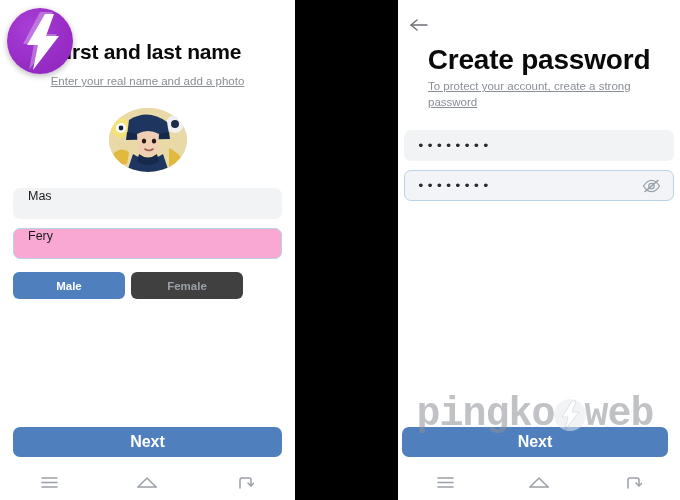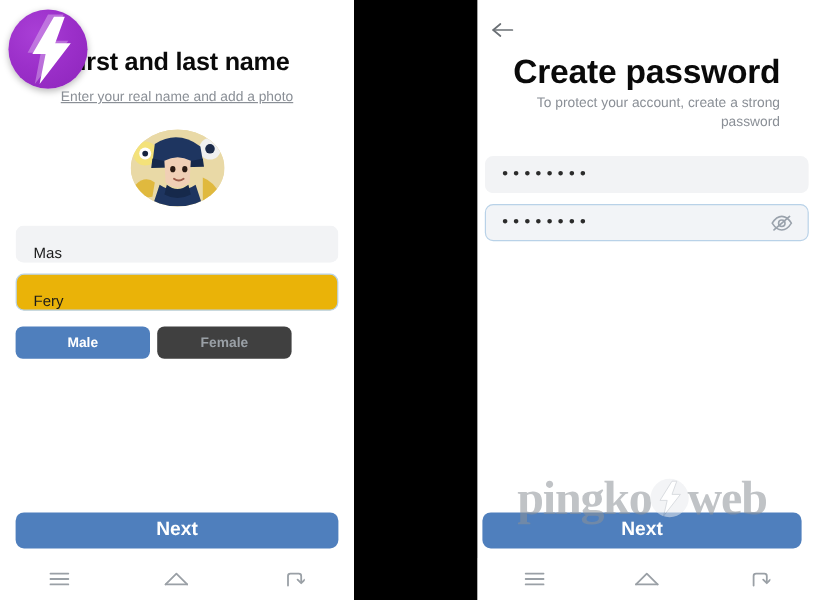--- a/index.html
+++ b/index.html
@@ -76,28 +76,28 @@
   }
   .avatar svg { display: block; }
 
   .field {
     position: absolute;
     left: 13px;
     width: 269px; height: 31px;
     border-radius: 7px;
     background: #f2f3f5;
     display: flex;
-    align-items: flex-end;
+    align-items: flex-start;
     padding: 0 14px;
     font-size: 12.5px;
     color: #1a1a1a;
     border: 1px solid transparent;
   }
   .field.focused {
-    background: #eab308;
+    background: #f9a8d4;
     border: 1px solid #b9d2e8;
   }
   .field-name-1 { top: 188px; }
   .field-name-2 { top: 228px; }
 
   .gender-row {
     position: absolute;
     left: 13px; top: 272px;
     width: 269px;
     display: flex;
@@ -158,24 +158,25 @@
     text-align: center;
     font-size: 28px;
     font-weight: bold;
     color: #0a0a0a;
     letter-spacing: -0.2px;
   }
   .subtitle-right {
     position: absolute;
     left: 30px; top: 78px;
     width: 222px;
-    text-align: right;
+    text-align: left;
     font-size: 11.5px;
     line-height: 16px;
     color: #8a8f96;
+    text-decoration: underline;
   }
   .pw-field {
     position: absolute;
     left: 6px;
     width: 270px; height: 31px;
     border-radius: 7px;
     background: #f2f3f5;
     display: flex;
     align-items: center;
     padding: 0 12px;
@@ -205,21 +206,21 @@
     pointer-events: none;
     z-index: 60;
     overflow: hidden;
   }
   .wm-inner {
     display: flex;
     align-items: center;
     opacity: .55;
   }
   .wm-text {
-    font-family: Liberation Serif, serif;
+    font-family: Liberation Mono, monospace;
     font-size: 40px;
     font-weight: bold;
     color: #8d9298;
     letter-spacing: -1px;
     line-height: 38px;
   }
   .wm-mark { width: 34px; height: 34px; margin: 0 -2px; }
 </style>
 </head>
 <body>

